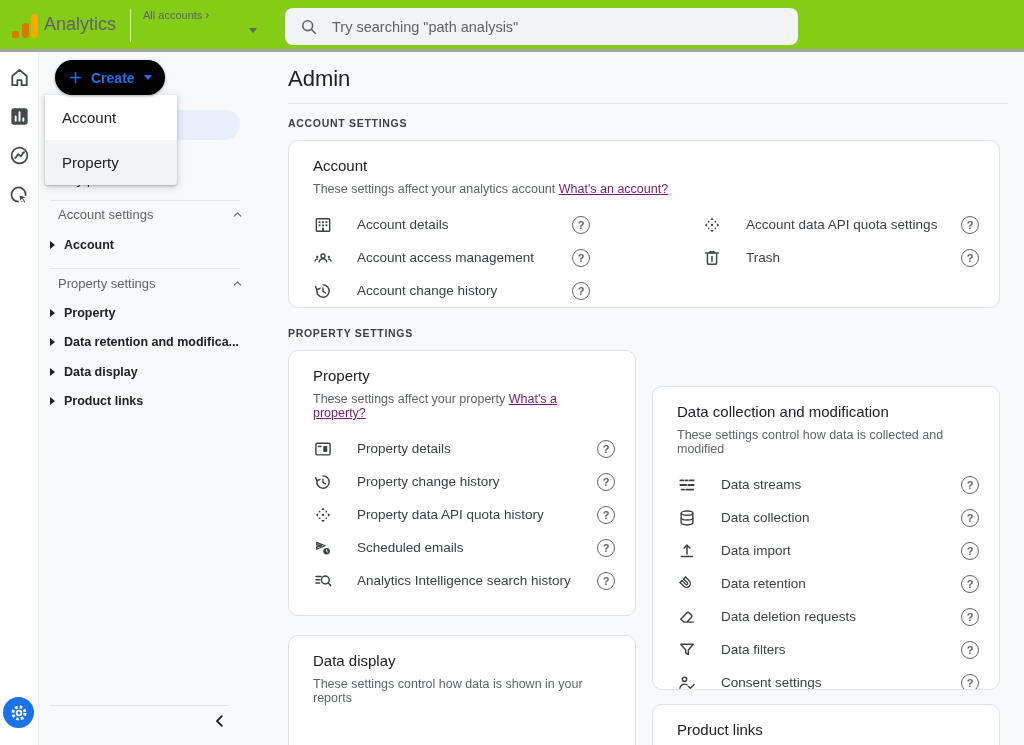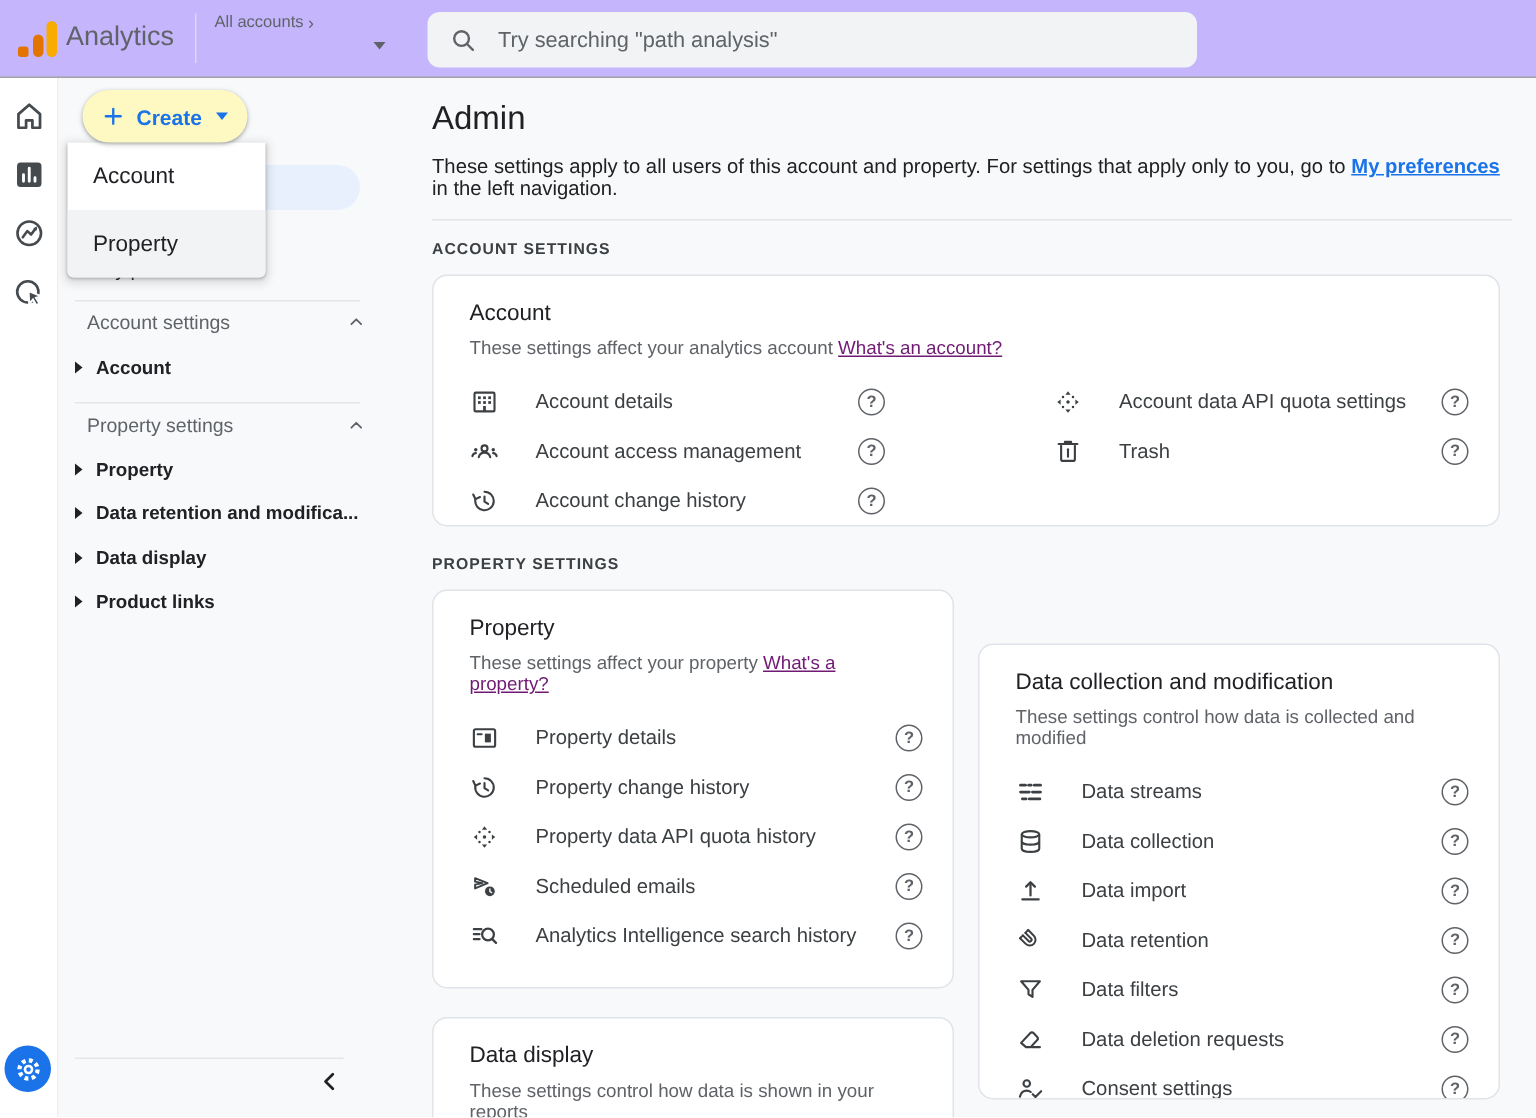--- a/index.html
+++ b/index.html
@@ -1,22 +1,22 @@
 <!DOCTYPE html>
 <html><head>
 <meta charset="utf-8">
 <style>
   * { margin:0; padding:0; box-sizing:border-box; }
   html,body { width:1024px; height:745px; overflow:hidden; background:#fff;
               font-family:"Liberation Sans", sans-serif; }
   .stage { position:relative; width:1024px; height:745px; }
 
   
-  .topbar { position:absolute; left:0; top:0; width:1024px; height:52px; background:#c4b5fd;
-            border-bottom:1px solid #a3a3a3; z-index:20; }
+  .topbar { position:absolute; left:0; top:0; width:1024px; height:52px; background:#84cc16;
+            border-bottom:3px solid #a3a3a3; z-index:20; }
   .logo { position:absolute; left:12px; top:13px; width:26px; height:25px; display:flex;
           align-items:flex-end; gap:2.5px; }
   .logo .b1 { width:7px; height:7px; border-radius:2px; background:#e37400; }
   .logo .b2 { width:7px; height:15px; border-radius:3.5px; background:#e37400; }
   .logo .b3 { width:7px; height:24px; border-radius:3.5px; background:#f9ab00; }
   .brand { position:absolute; left:44px; top:14px; font-size:18px; color:#5f6368; }
   .tb-divider { position:absolute; left:130px; top:9px; width:1px; height:33px; background:#dadce0; }
   .acct { position:absolute; left:143px; top:8px; font-size:11px; color:#5f6368; display:flex;
           align-items:center; gap:3px; cursor:pointer;text-align:center; }
   .acct-chev::before { content:"\203A"; font-size:12px; color:#5f6368; }
@@ -33,21 +33,21 @@
   
   .rail { position:absolute; left:0; top:52px; width:39px; height:693px; background:#fff;
           border-right:1px solid #eceef1; z-index:15; }
   .rail-ic { position:absolute; left:8px; width:23px; height:23px; color:#454a4e; cursor:pointer; }
   .gear-btn { position:absolute; left:3px; top:645px; width:31px; height:31px; border-radius:50%;
               background:#1a73e8; display:flex; align-items:center; justify-content:center; cursor:pointer; }
 
   
   .panel { position:absolute; left:39px; top:52px; width:221px; height:693px; background:#f8f9fa; z-index:10; }
   .create-btn { position:absolute; left:16px; top:8px; height:35px; padding:0 13px 0 12px;
-                background:#fef9c3; border-radius:18px; display:flex; align-items:center; gap:7px;
+                background:#000000; border-radius:18px; display:flex; align-items:center; gap:7px;
                 box-shadow:0 1px 2px rgba(60,64,67,.30), 0 1px 3px 1px rgba(60,64,67,.15);
                 cursor:pointer; z-index:6; }
   .create-btn .lbl { font-size:14px; font-weight:700; color:#1a73e8; }
   .create-caret { width:0; height:0; border-left:4.5px solid transparent;
                   border-right:4.5px solid transparent; border-top:5px solid #1a73e8; margin-left:2px; }
   .admin-pill { position:absolute; left:11px; top:58px; width:190px; height:30px; border-radius:15px;
                 background:#e8f0fe; z-index:1; }
   .ghost-item { position:absolute; left:27px; top:120px; font-size:13px; color:#202124; z-index:1; }
   .menu { position:absolute; left:6px; top:43px; width:132px; background:#fff; border-radius:0 0 4px 4px;
           box-shadow:0 1px 2px rgba(60,64,67,.3), 0 2px 6px 2px rgba(60,64,67,.15); z-index:5; overflow:hidden; }
@@ -205,23 +205,20 @@
     </div>
 
     <div class="p-div" style="top:653px; width:179px"></div>
     <svg class="collapse ic" viewBox="0 0 24 24" fill="none" stroke="currentColor" stroke-width="2.4" stroke-linecap="round" stroke-linejoin="round">
       <path d="M14.5 5.5L8 12l6.5 6.5"></path>
     </svg>
   </div>
 
   <div class="content">
     <h1 class="title">Admin</h1>
-    <div class="intro">
-      <span>These settings apply to all users of this account and property. For settings that apply only to you, go to </span><a>My preferences</a><span> in the left navigation.</span>
-    </div>
     <div class="c-div"></div>
 
     <div class="sec-label">ACCOUNT SETTINGS</div>
 
     <div class="card acct-card">
       <div class="card-title">Account</div>
       <div class="card-sub">
         <span>These settings affect your analytics account </span><a>What's an account?</a>
       </div>
       <div class="rows grid2">
@@ -416,32 +413,32 @@
                   <path d="M7.4 4.8v6.4a4.6 4.6 0 0 0 9.2 0V4.8"></path>
                   <path d="M10.6 4.8v6.4a1.4 1.4 0 0 0 2.8 0V4.8"></path>
                   <path d="M7.4 4.8h3.2"></path>
                     <path d="M13.4 4.8h3.2"></path>
                 </g>
               </svg>
               <span class="row-label">Data retention</span>
               <span class="help"></span>
             </div>
             <div class="row">
-              <svg class="row-icon ic" viewBox="0 0 24 24" fill="none" stroke="currentColor" stroke-width="1.7" stroke-linejoin="round">
-                <path d="M4.5 5h15l-5.9 6.9v5.6l-3.2-2.1v-3.5z"></path>
-              </svg>
-              <span class="row-label">Data filters</span>
-              <span class="help"></span>
-            </div>
-            <div class="row">
               <svg class="row-icon ic" viewBox="0 0 24 24" fill="none" stroke="currentColor" stroke-width="1.7" stroke-linecap="round" stroke-linejoin="round">
                 <path d="M4.5 14.7l7.4-7.9a1.7 1.7 0 0 1 2.5 0l3 3.2a1.7 1.7 0 0 1 0 2.4l-5.3 5.7H8.4z"></path>
                 <path d="M13 18.1h6.5"></path>
               </svg>
               <span class="row-label">Data deletion requests</span>
+              <span class="help"></span>
+            </div>
+            <div class="row">
+              <svg class="row-icon ic" viewBox="0 0 24 24" fill="none" stroke="currentColor" stroke-width="1.7" stroke-linejoin="round">
+                <path d="M4.5 5h15l-5.9 6.9v5.6l-3.2-2.1v-3.5z"></path>
+              </svg>
+              <span class="row-label">Data filters</span>
               <span class="help"></span>
             </div>
             <div class="row">
               <svg class="row-icon ic" viewBox="0 0 24 24" fill="none" stroke="currentColor" stroke-width="1.7" stroke-linecap="round" stroke-linejoin="round">
                 <circle cx="9" cy="7.6" r="2.6"></circle>
                 <path d="M3.5 18.2c.7-3 2.9-4.9 5.5-4.9 1.2 0 2.3.4 3.2 1.1"></path>
                 <path d="M13.8 16.2l2.2 2.2 4.5-4.6"></path>
               </svg>
               <span class="row-label">Consent settings</span>
               <span class="help"></span>

